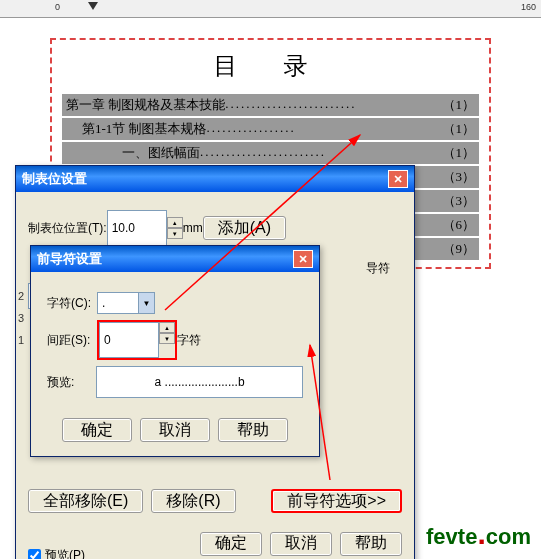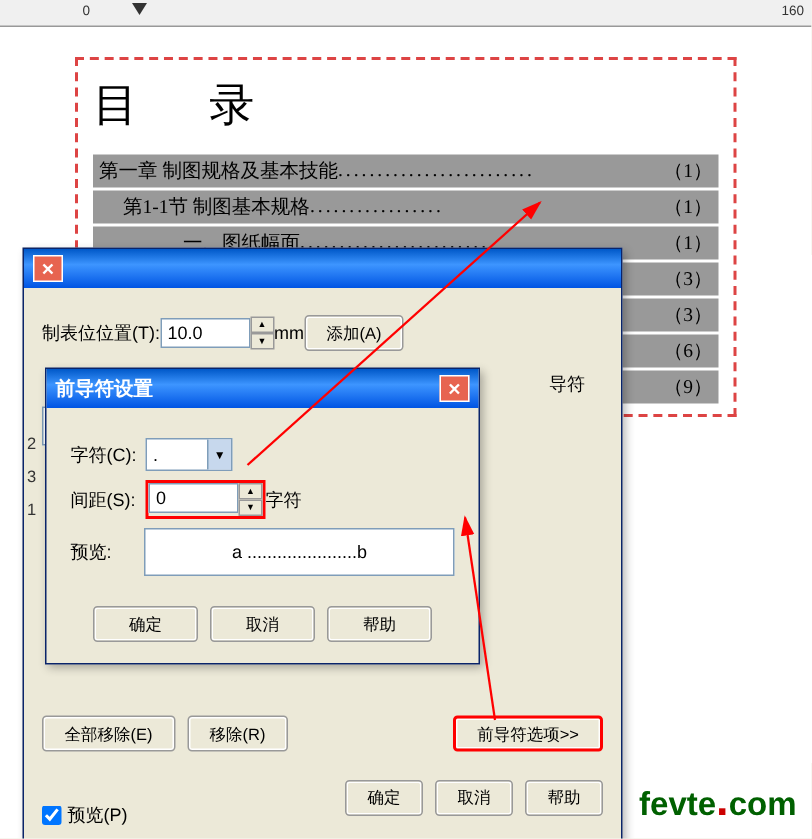--- a/index.html
+++ b/index.html
@@ -2,39 +2,39 @@
 <html><head>
 <meta charset="utf-8">
 <style>
 * { box-sizing: border-box; margin: 0; padding: 0; }
 body { font-family: "Microsoft YaHei", SimSun, sans-serif; font-size: 12px; background: #fff; width: 541px; height: 559px; position: relative; overflow: hidden; }
 
 .ruler { height: 18px; background: #f0f0f0; border-bottom: 1px solid #999; position: relative; display: flex; align-items: center; }
 .ruler-tick { position: absolute; font-size: 9px; color: #333; top: 2px; }
 .page-area { position: absolute; top: 18px; left: 0; right: 0; bottom: 0; background: #fff; }
 .page { margin: 20px 50px; border: 2px dashed #d44; padding: 5px 10px; }
-.toc-title { font-size: 30px; letter-spacing: 20px; font-family: SimSun; padding: 5px 0 10px; }
+.toc-title { text-align: center; font-size: 24px; letter-spacing: 20px; font-family: SimSun; padding: 5px 0 10px; }
 .toc-line { background: #999; color: #000; margin: 2px 0; padding: 2px 4px; display: flex; font-size: 13px; font-family: SimSun; }
 .toc-text { flex: 0 0 auto; }
 .toc-dots { flex: 1; overflow: hidden; letter-spacing: 2px; }
 .toc-page { flex: 0 0 auto; }
 
 .dialog { position: absolute; background: #ece9d8; border: 1px solid #0a246a; box-shadow: 2px 2px 6px rgba(0,0,0,0.3); }
 .titlebar { background: linear-gradient(to bottom, #0058c8, #3d95ff 40%, #0054e3); color: #fff; padding: 4px 6px; display: flex; align-items: center; font-weight: bold; font-size: 13px; }
 .titlebar .title { flex: 1; }
 .close-btn { width: 20px; height: 18px; background: #e76450; border: 1px solid #fff; color: #fff; display: flex; align-items: center; justify-content: center; font-size: 11px; cursor: pointer; }
 .dialog-body { padding: 12px; }
 
 .d1 { top: 165px; left: 15px; width: 400px; }
 .row { display: flex; align-items: center; margin: 6px 0; gap: 0; }
 .lbl { font-size: 12px; }
-.num-input { width: 60px; height: 20px; border: 1px solid #7f9db9; background: #fff; padding: 0 4px; display: inline-flex; align-items: center; }
+.num-input { width: 60px; height: 36px; border: 1px solid #7f9db9; background: #fff; padding: 0 4px; display: inline-flex; align-items: center; }
 .spinner { width: 16px; height: 22px; display: inline-flex; flex-direction: column; }
 .spinner button { flex: 1; font-size: 6px; border: 1px solid #999; background: #ece9d8; cursor: pointer; padding: 0; }
-.btn { height: 24px; padding: 0 14px; background: #ece9d8; border: 1px solid #999; border-radius: 3px; cursor: pointer; box-shadow: inset 0 0 0 1px #fff; font-size: 11px; }
+.btn { height: 24px; padding: 0 14px; background: #ece9d8; border: 1px solid #999; border-radius: 3px; cursor: pointer; box-shadow: inset 0 0 0 1px #fff; font-size: 16px; }
 .big-field { border: 1px solid #7f9db9; background: #fff; height: 26px; width: 100%; }
 .bottom-row { display: flex; gap: 8px; margin-top: 180px; }
 .sep { flex: 1; }
 .ok-row { display: flex; gap: 8px; margin-top: 10px; justify-content: flex-end; align-items: center; }
 .checkbox { display: inline-flex; align-items: center; gap: 4px; margin-top: 24px; }
 .checkbox input { width: 13px; height: 13px; }
 .hl-red { border: 2px solid #f00; }
 
 .d2 { top: 245px; left: 30px; width: 290px; z-index: 10; }
 .d2 .dialog-body { padding: 14px 16px; }
@@ -94,20 +94,21 @@
       </div>
     <div class="toc-line">
         <span class="toc-dots"></span>
         <span class="toc-page">（9）</span>
       </div>
   </div>
 </div>
 
 <div class="dialog d1">
   <div class="titlebar">
+    <span class="title">制表位设置</span>
     <div class="close-btn">✕</div>
   </div>
   <div class="dialog-body">
     <div class="row">
       <span class="lbl">制表位位置(T):</span>
       <span class="num-input">
           <span>10.0</span>
         </span>
       <span class="spinner">
         <button>▲</button>

